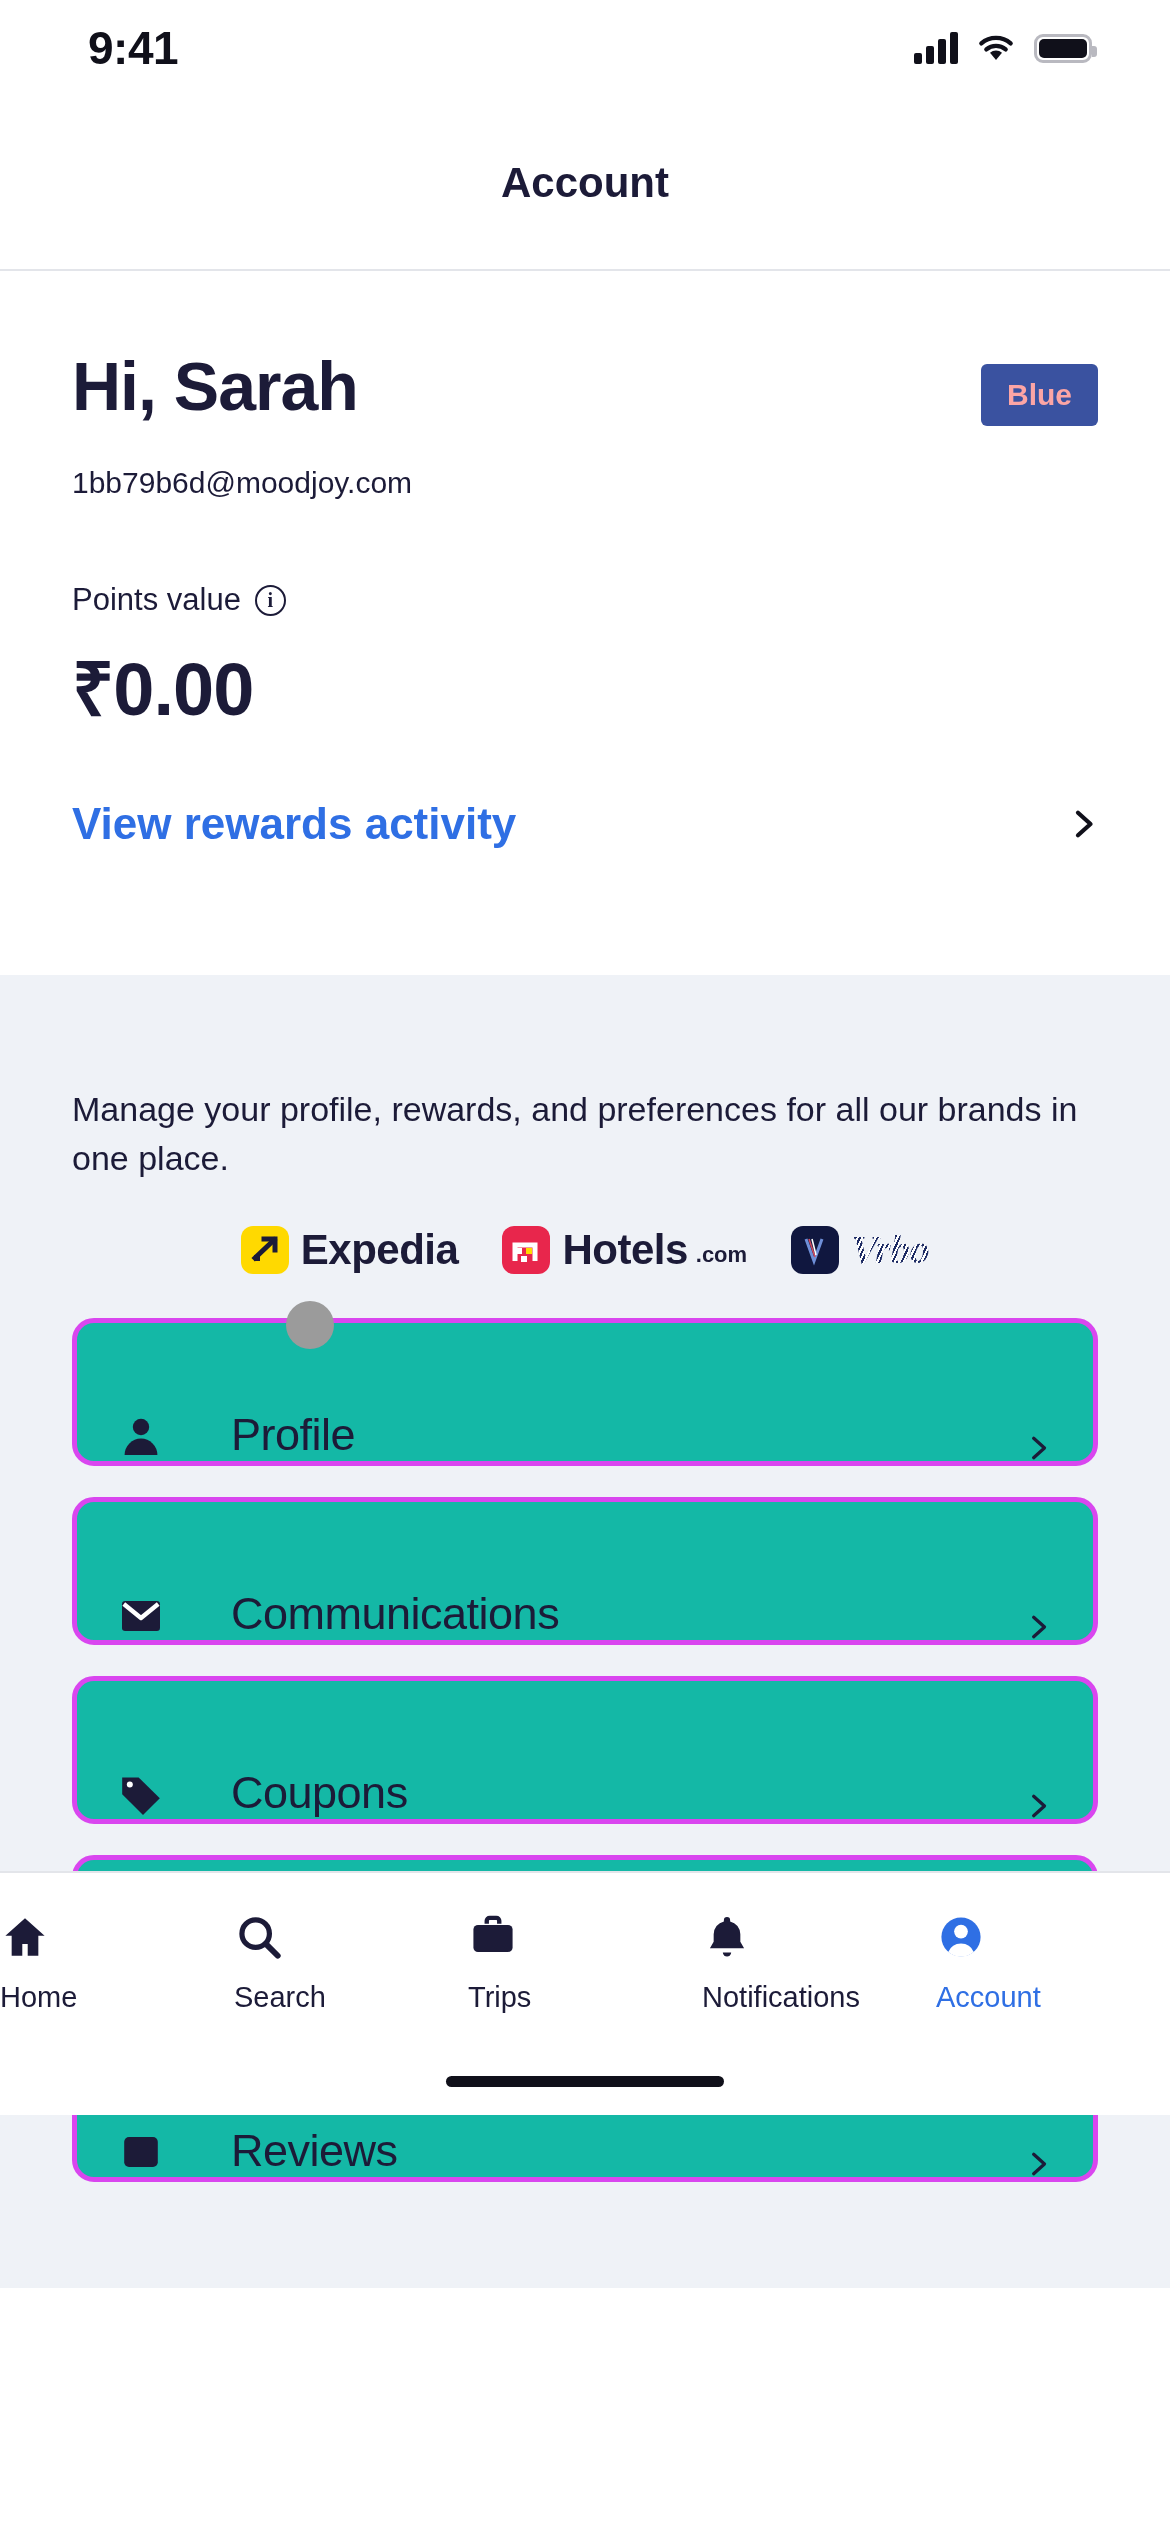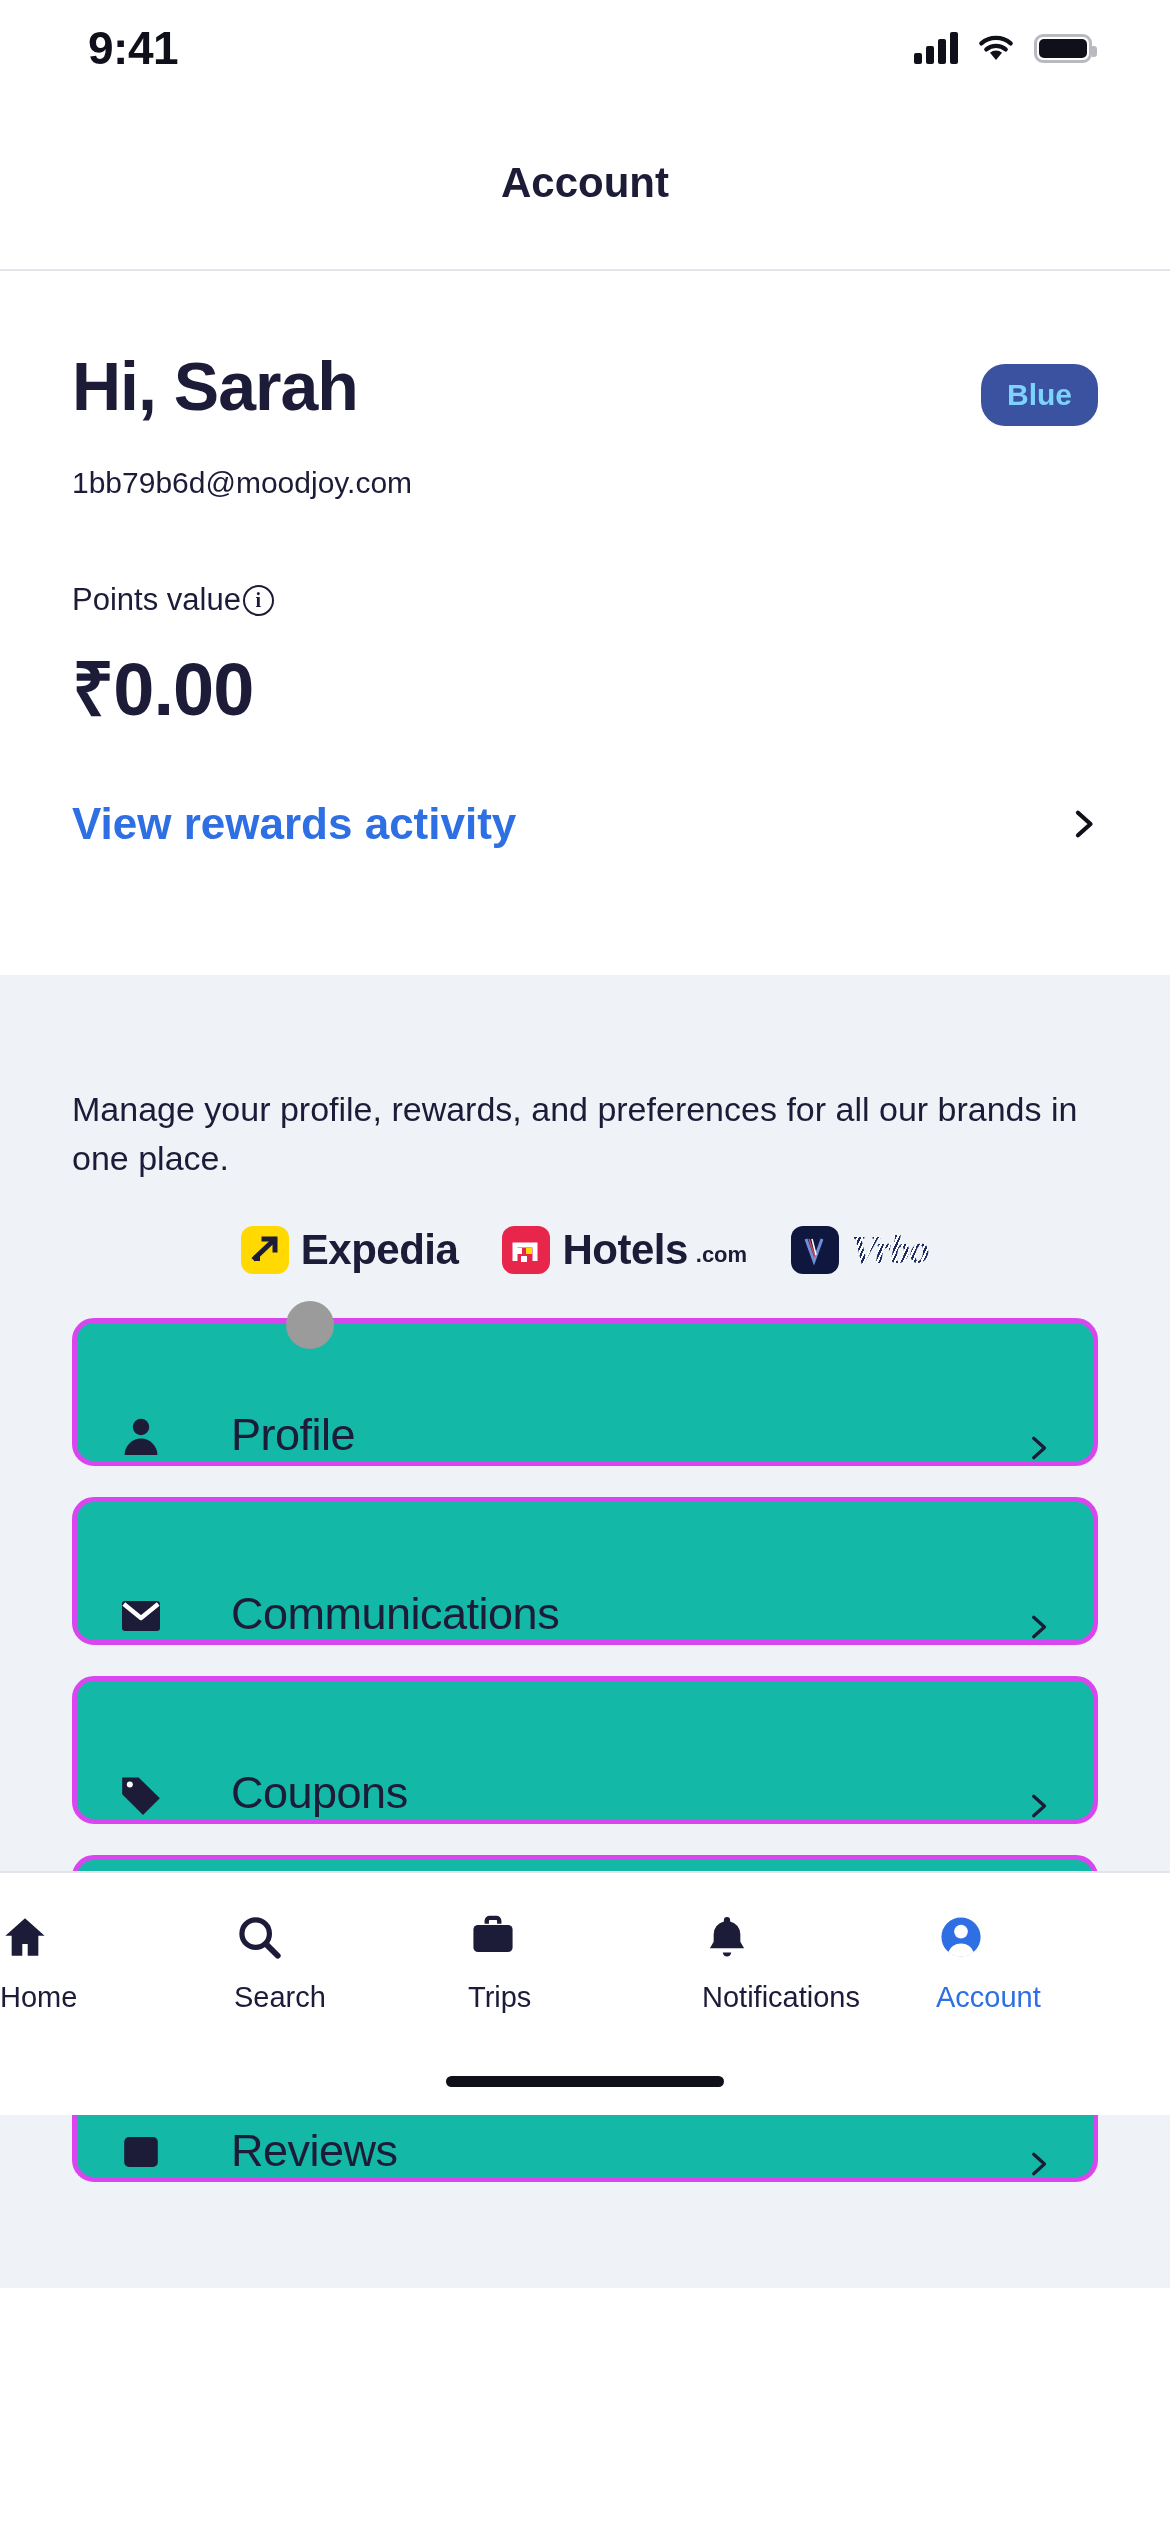--- a/index.html
+++ b/index.html
@@ -49,25 +49,25 @@
   
   .hero {
     position:absolute; top:271px; left:0; width:1170px; height:704px;
     background:#ffffff; padding:0 72px;
   }
   .hero-top { position:relative; padding-top:80px; }
   .greeting { font-size:68px; font-weight:700; color:#1c1b38; letter-spacing:-1px; line-height:1.05; }
   .email { margin-top:44px; font-size:30px; color:#1c1b38; font-weight:400; }
   .tier-badge {
     position:absolute; top:93px; right:0;
-    background:#3a52a0; color:#7dd3fc; font-size:30px; font-weight:700;
-    border-radius:24px; padding:16px 26px; line-height:1;
+    background:#3a52a0; color:#fca5a5; font-size:30px; font-weight:700;
+    border-radius:6px; padding:16px 26px; line-height:1;
   }
   .points-label-row {
-    margin-top:82px; display:flex; align-items:center; gap:2px;
+    margin-top:82px; display:flex; align-items:center; gap:14px;
   }
   .points-label { font-size:31px; color:#1c1b38; }
   .info-icon {
     width:31px; height:31px; border:2.5px solid #1c1b38; border-radius:50%;
     display:flex; align-items:center; justify-content:center;
     font-size:20px; font-weight:700; color:#1c1b38; font-family:"Liberation Serif", serif;
     line-height:1;
   }
   .points-value { margin-top:18px; font-size:74px; font-weight:700; color:#1c1b38; letter-spacing:-1px; }
   .rewards-link-row {

